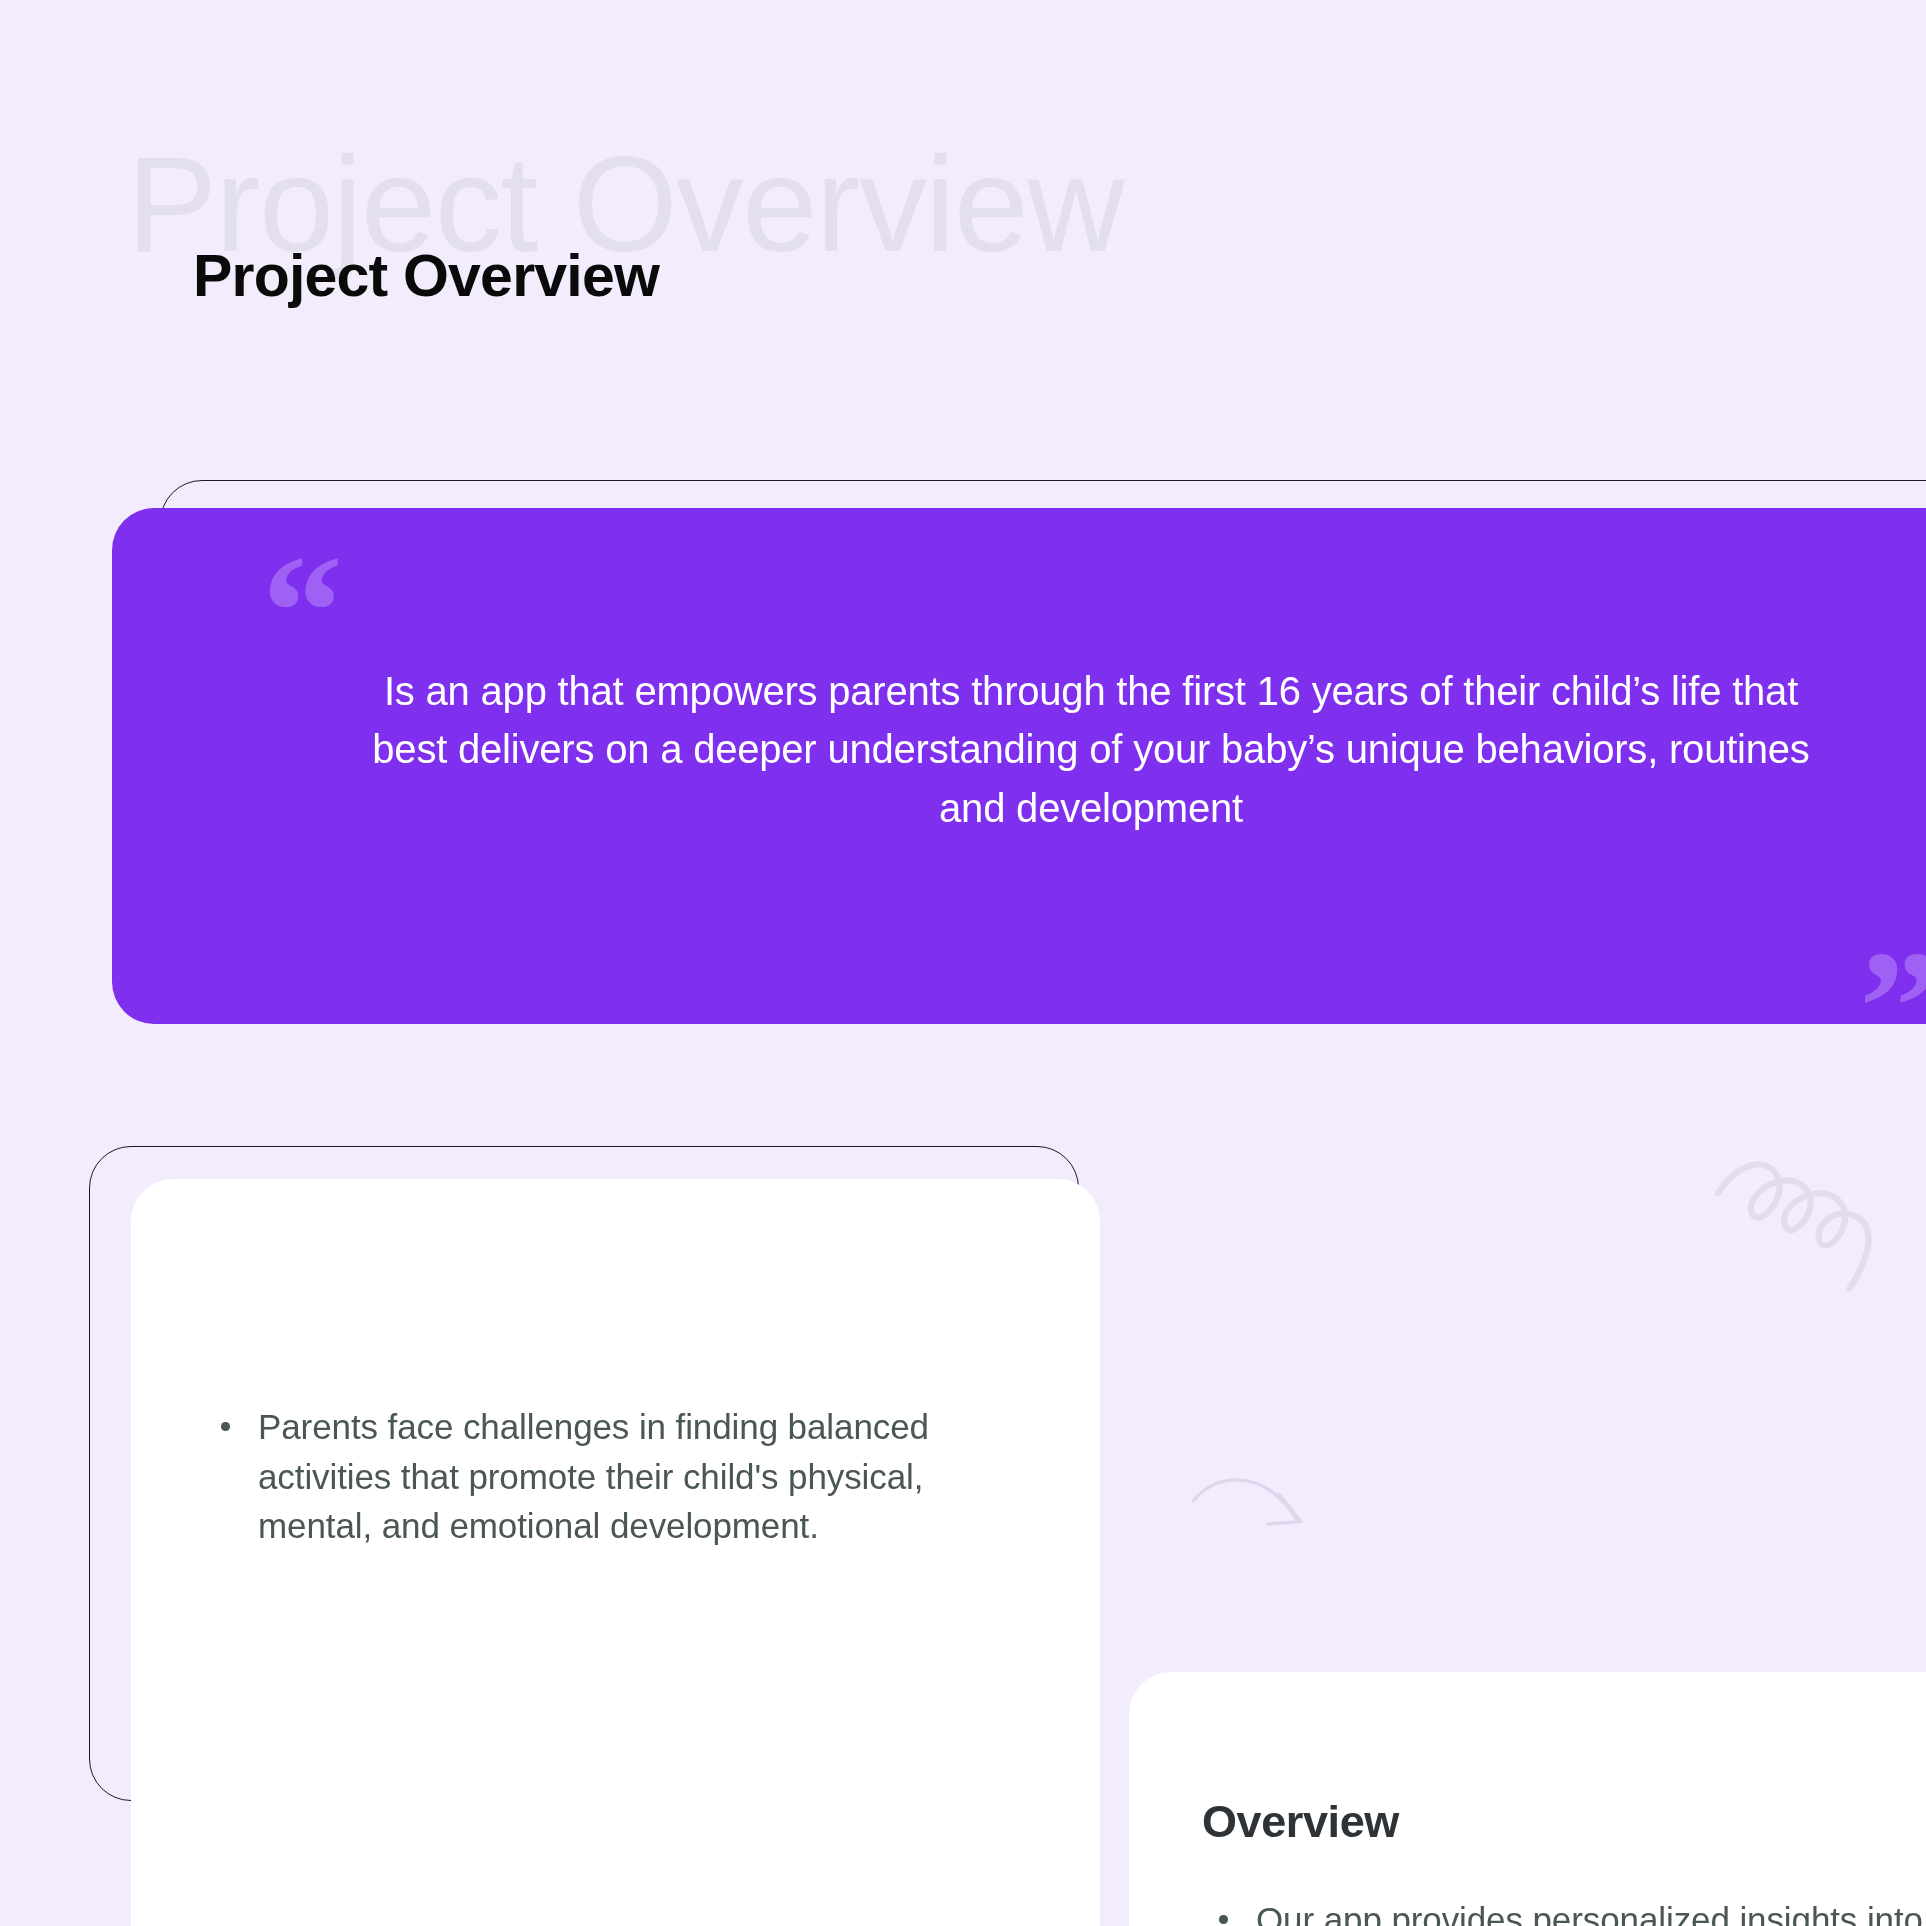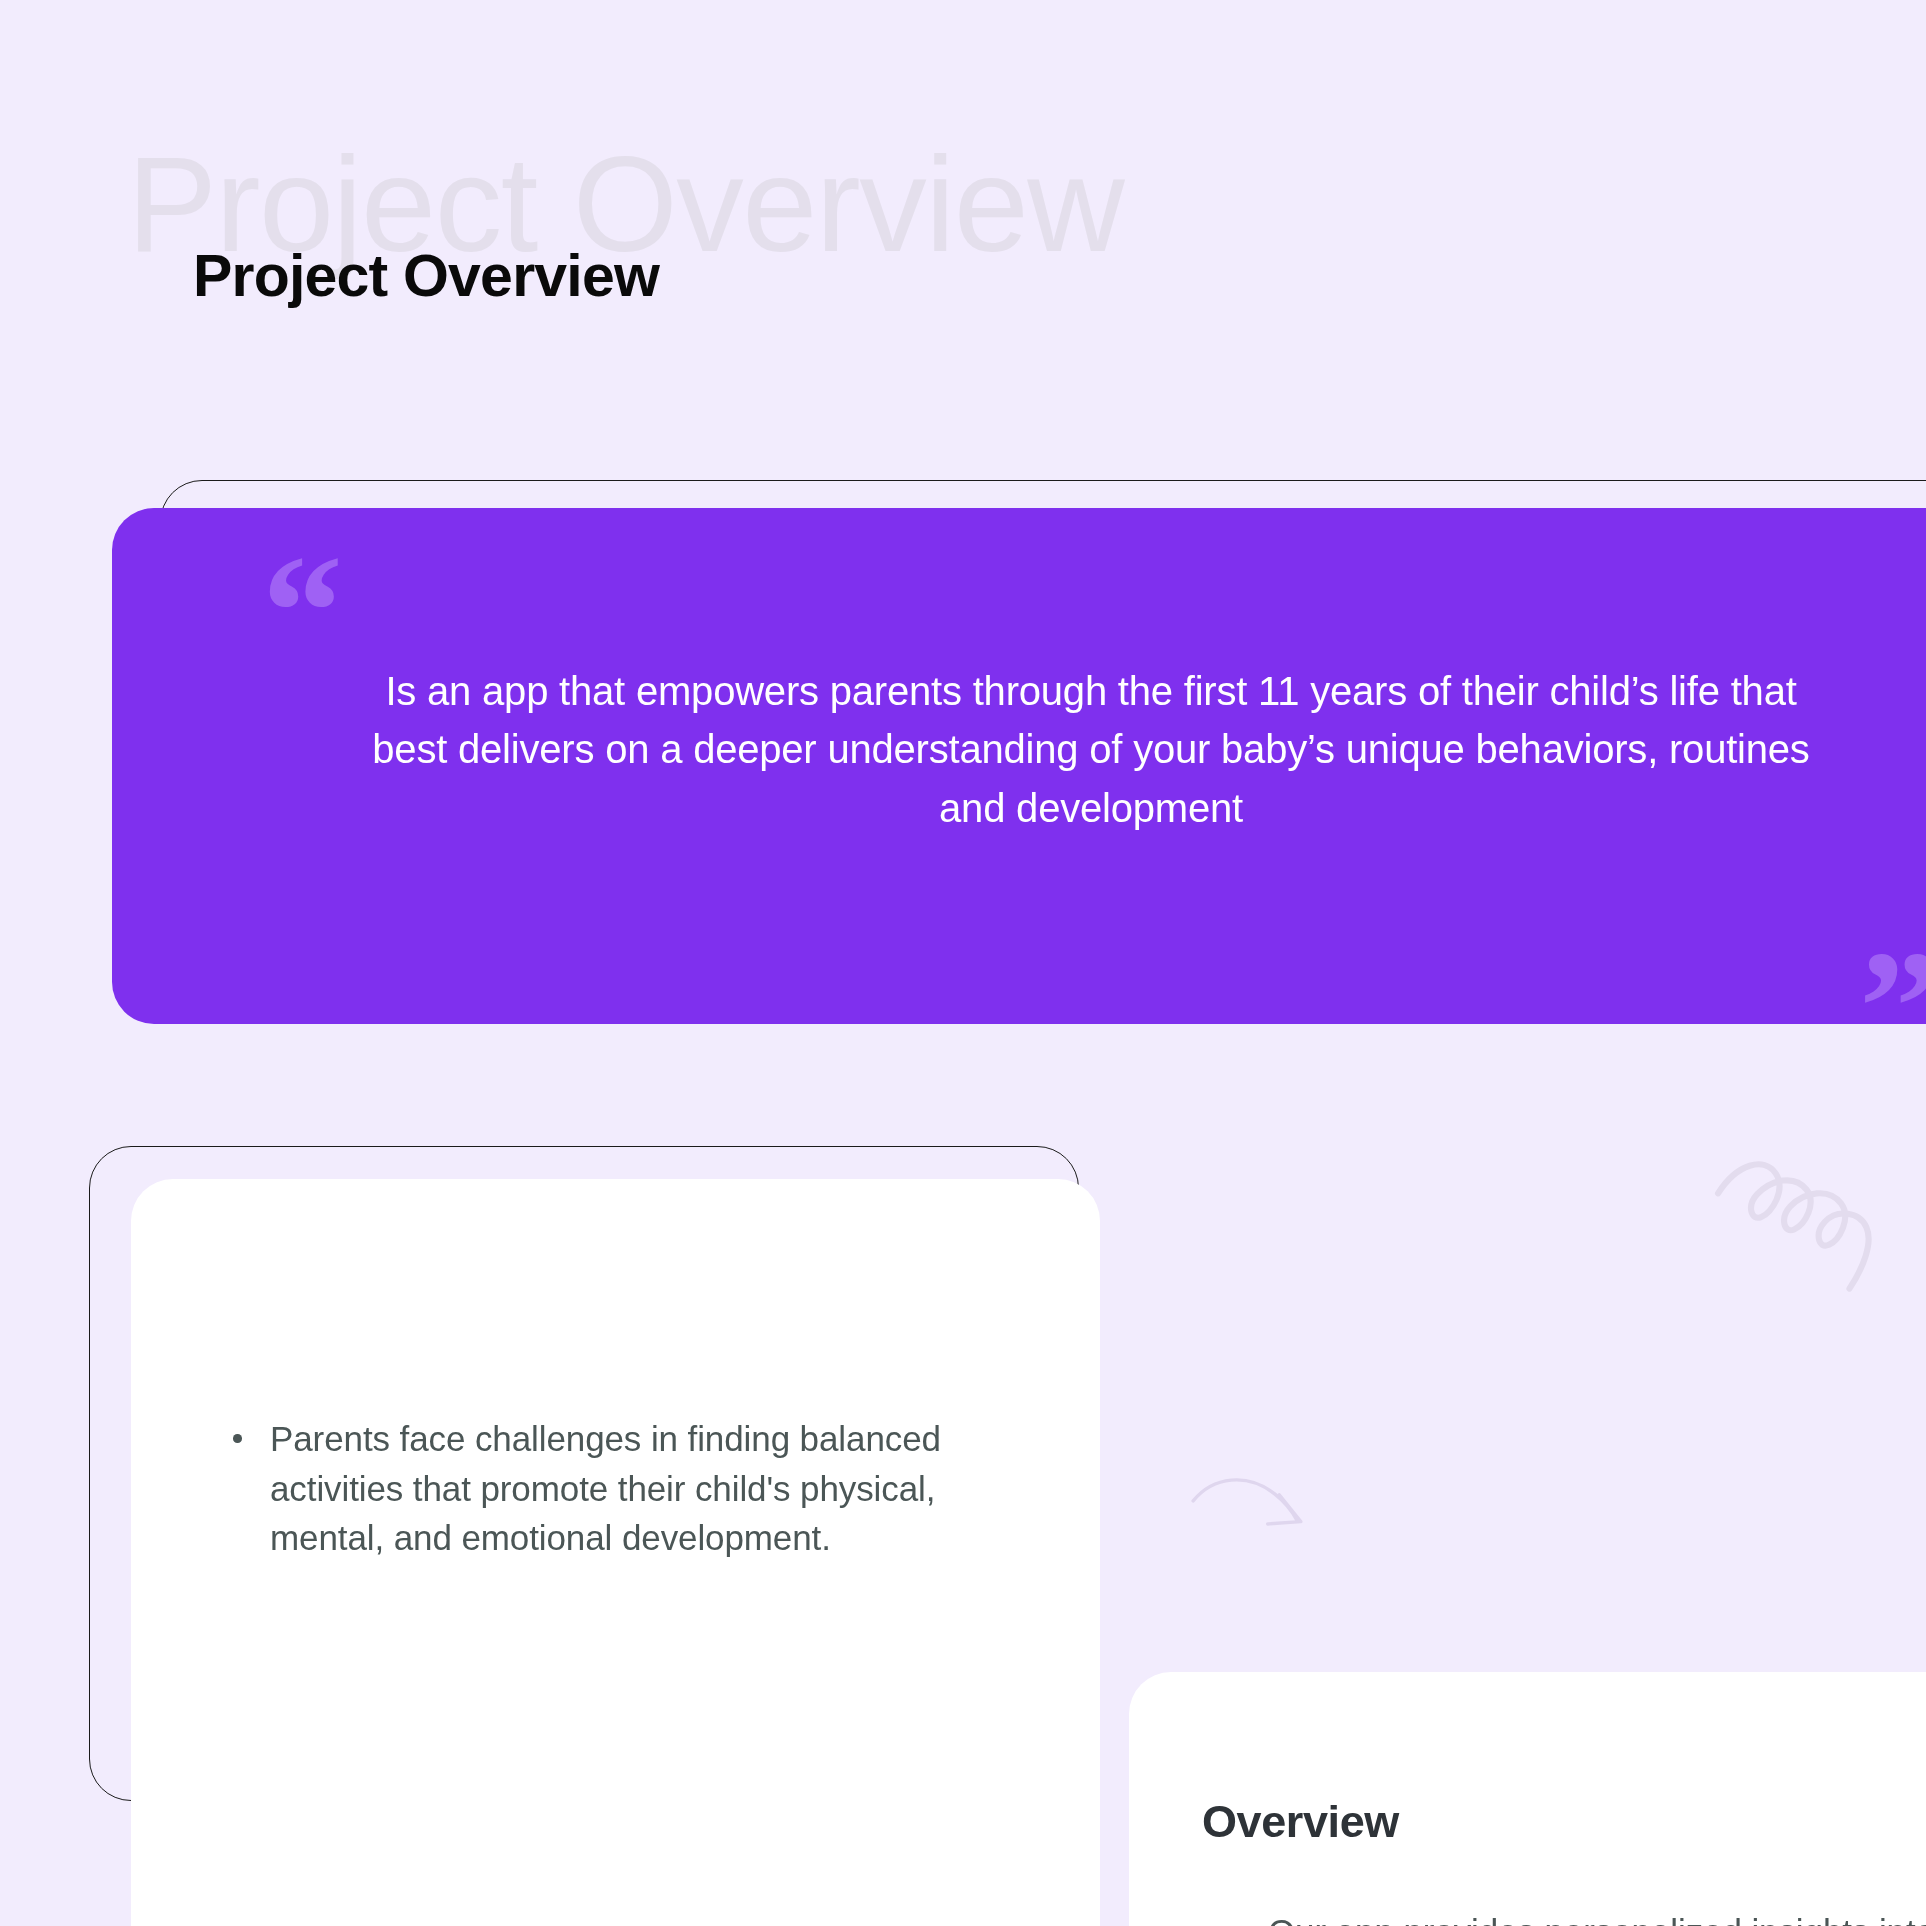--- a/index.html
+++ b/index.html
@@ -141,21 +141,21 @@
   .card-icon {
     position: absolute;
     right: 96px;
     top: -46px;
   }
   .bullets {
     position: absolute;
     left: 73px;
     top: 223px;
     width: 840px;
-    margin: 12px;
+    margin: 0;
     padding: 0;
     list-style: none;
   }
   .bullets li {
     position: relative;
     padding-left: 54px;
     margin-bottom: 37px;
     color: #4b5656;
     font-size: 35px;
     line-height: 1.42;
@@ -188,21 +188,21 @@
 <body>
 
 <div class="header">
   <div class="ghost-title">Project Overview</div>
   <div class="page-title">Project Overview</div>
 </div>
 
 <div class="quote-outline"></div>
 <div class="quote-card">
   <span class="quote-open">“</span>
-  <div class="quote-text">Is an app that empowers parents through the first 11  years of their child’s life that best delivers on a deeper understanding of your baby’s unique behaviors, routines and development</div>
+  <div class="quote-text">Is an app that empowers parents through the first 16  years of their child’s life that best delivers on a deeper understanding of your baby’s unique behaviors, routines and development</div>
   <span class="quote-close">”</span>
 </div>
 
 <div class="doodle" id="doodle-squiggle">
   <svg width="181" height="146" viewBox="0 0 470 380" fill="none">
     <path d="M10 118 C60 40 130 22 160 66 C188 108 150 170 122 180 C96 190 84 150 112 120
              C150 80 210 70 240 108 C268 144 236 200 208 212 C182 224 170 182 198 152
              C236 112 300 104 330 144 C358 182 326 240 298 252 C272 264 260 222 288 192
              C320 158 378 166 396 206 C414 246 388 312 352 366" stroke="#e3dcee" stroke-width="16" stroke-linecap="round" stroke-linejoin="round"></path>
   </svg>

